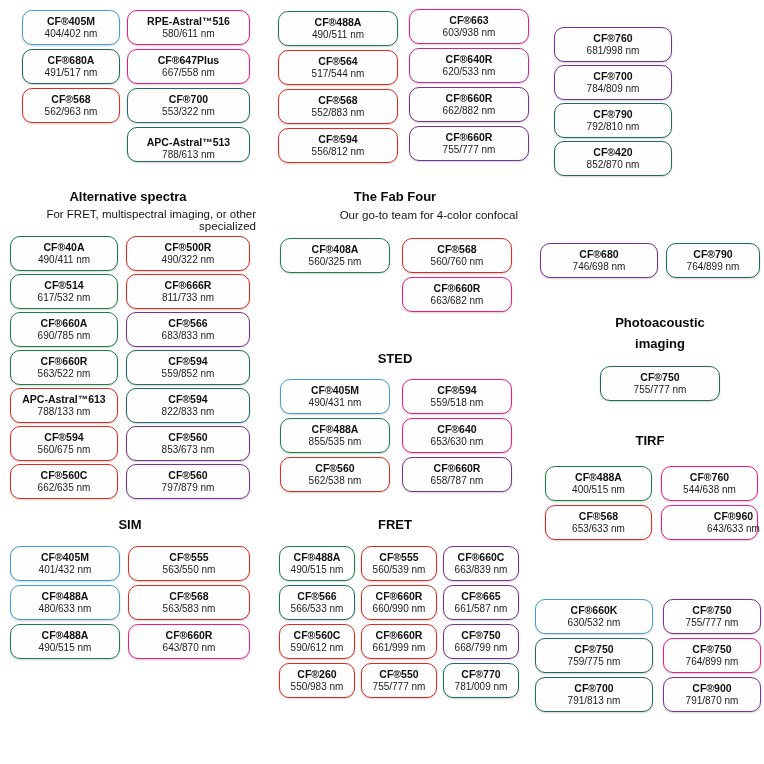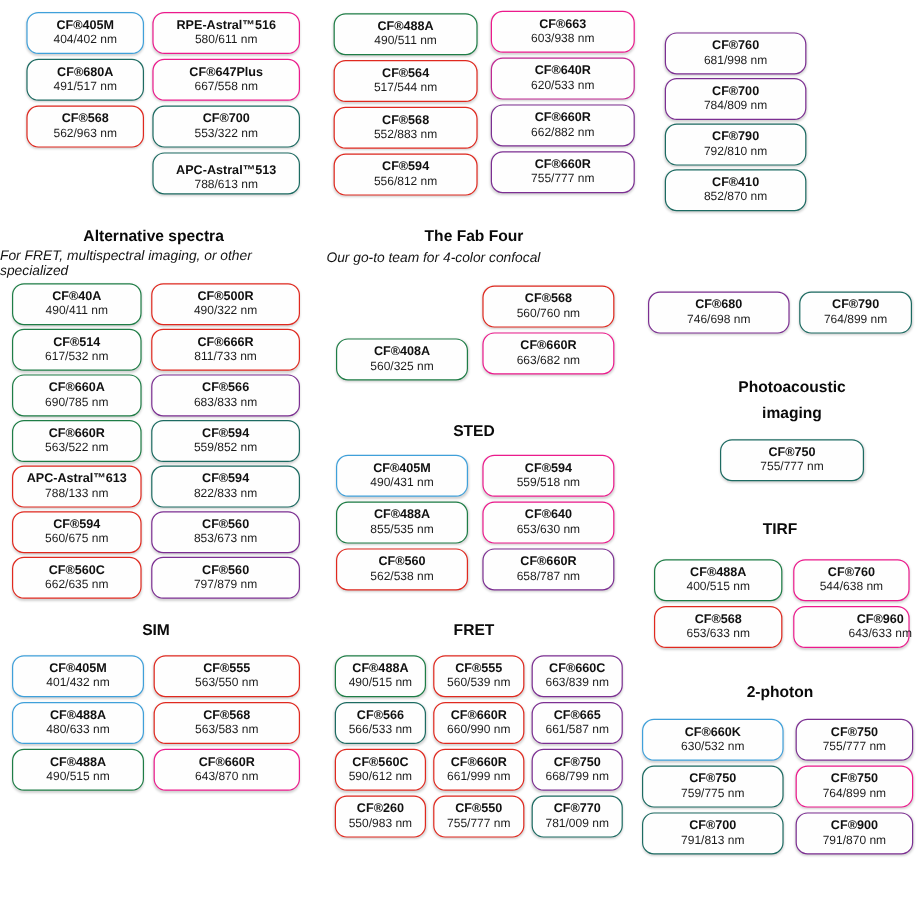--- a/index.html
+++ b/index.html
@@ -10,21 +10,21 @@
   .col{position:absolute;display:flex;flex-direction:column;gap:4px;}
   .pill{
     height:33px;border:1.6px solid #888;border-radius:10px;background:#fefefe;
     display:flex;flex-direction:column;align-items:center;justify-content:center;
     box-shadow:0 1px 2px rgba(0,0,0,0.18);
   }
   .pill-name{font-size:10.5px;font-weight:bold;line-height:13px;color:#101010;white-space:nowrap;}
   .pill-nm{font-size:10px;line-height:12px;color:#1c1c1c;white-space:nowrap;}
   .title{position:absolute;margin:0;text-align:center;font-weight:bold;color:#0a0a0a;}
   .t17{font-size:13px;line-height:21px;}
-  .subtitle{position:absolute;margin:0;text-align:left;font-size:11.5px;font-weight:normal;color:#141414;font-style:italic;}
+  .subtitle{position:absolute;margin:0;text-align:right;font-size:11.5px;font-weight:normal;color:#141414;}
 </style>
 </head>
 <body>
 
 <div id="canvas">
 
   <div class="col" style="left:22px;top:10px;width:98px">
       <div class="pill" style="border-color: rgb(63, 160, 218);">
         <div class="pill-name">CF®405M</div>
         <div class="pill-nm">404/402 nm</div>
@@ -99,21 +99,21 @@
       </div>
       <div class="pill" style="border-color: rgb(124, 47, 146);">
         <div class="pill-name">CF®700</div>
         <div class="pill-nm">784/809 nm</div>
       </div>
       <div class="pill" style="border-color: rgb(29, 107, 98);">
         <div class="pill-name">CF®790</div>
         <div class="pill-nm">792/810 nm</div>
       </div>
       <div class="pill" style="border-color: rgb(29, 107, 98);">
-        <div class="pill-name">CF®410</div>
+        <div class="pill-name">CF®420</div>
         <div class="pill-nm">852/870 nm</div>
       </div>
     </div>
 
   <h2 class="title t17" style="left:0;top:186px;width:256px">Alternative spectra</h2>
   <p class="subtitle" style="left:0;top:208px;width:256px">For FRET, multispectral imaging, or other specialized</p>
   <div class="col" style="left:10px;top:236px;width:108px;gap:3px">
       <div class="pill" style="border-color: rgb(30, 125, 70);">
         <div class="pill-name">CF®40A</div>
         <div class="pill-nm">490/411 nm</div>
@@ -170,21 +170,21 @@
       </div>
       <div class="pill" style="border-color: rgb(124, 47, 146);">
         <div class="pill-name">CF®560</div>
         <div class="pill-nm">797/879 nm</div>
       </div>
     </div>
 
   <h2 class="title t17" style="left:272px;top:186px;width:246px">The Fab Four</h2>
   <p class="subtitle" style="left:272px;top:209px;width:246px">Our go-to team for 4-color confocal</p>
   <div class="col" style="left:280px;top:238px;width:110px">
-      <div class="pill" style="border-color: rgb(30, 125, 70); margin-top: 44px;">
+      <div class="pill" style="border-color: rgb(30, 125, 70);">
         <div class="pill-name">CF®408A</div>
         <div class="pill-nm">560/325 nm</div>
       </div>
     </div>
   <div class="col" style="left:402px;top:238px;width:110px">
       <div class="pill" style="border-color: rgb(224, 41, 31);">
         <div class="pill-name">CF®568</div>
         <div class="pill-nm">560/760 nm</div>
       </div>
       <div class="pill" style="border-color: rgb(236, 26, 140);">
@@ -345,21 +345,20 @@
       <div class="pill" style="border-color: rgb(124, 47, 146);">
         <div class="pill-name">CF®750</div>
         <div class="pill-nm">668/799 nm</div>
       </div>
       <div class="pill" style="border-color: rgb(29, 107, 98);">
         <div class="pill-name">CF®770</div>
         <div class="pill-nm">781/009 nm</div>
       </div>
     </div>
 
-  <h2 class="title t17" style="left:560px;top:566px;width:180px">2-photon</h2>
   <div class="col" style="left:535px;top:599px;width:118px">
       <div class="pill" style="border-color: rgb(63, 160, 218);">
         <div class="pill-name">CF®660K</div>
         <div class="pill-nm">630/532 nm</div>
       </div>
       <div class="pill" style="border-color: rgb(29, 107, 98);">
         <div class="pill-name">CF®750</div>
         <div class="pill-nm">759/775 nm</div>
       </div>
       <div class="pill" style="border-color: rgb(29, 107, 98);">

